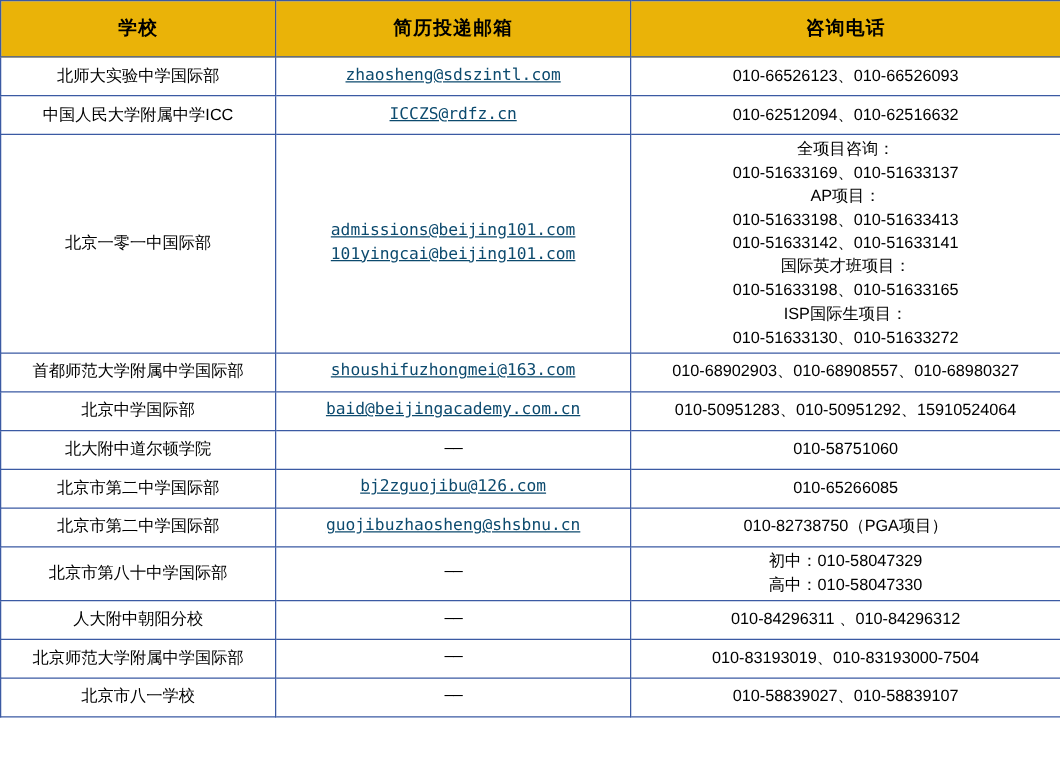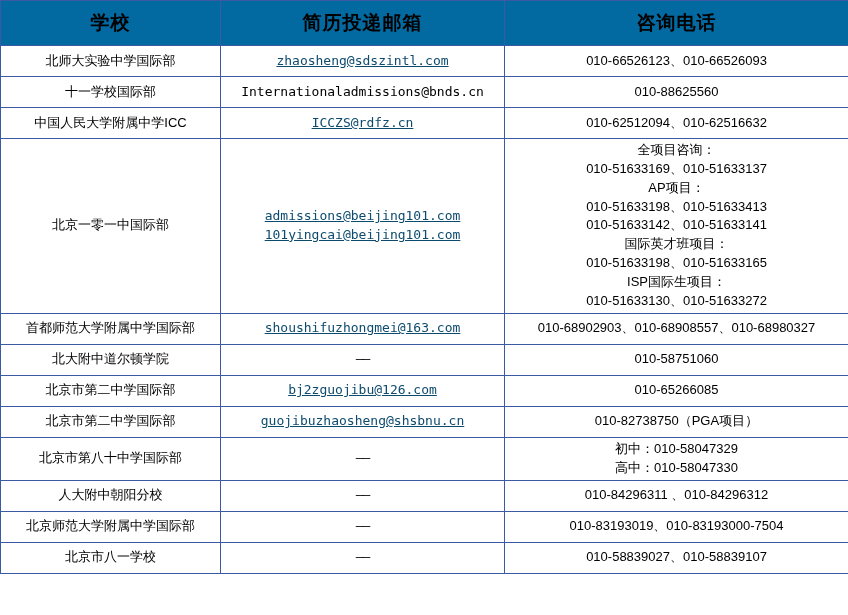--- a/index.html
+++ b/index.html
@@ -26,23 +26,23 @@
   table.school-table td {
     border: 1px solid #3b5aa3;
     text-align: center;
     vertical-align: middle;
     padding: 2px 3px;
     font-size: 13px;
     line-height: 1.45;
     word-break: break-all;
   }
   table.school-table thead th {
-    background: #0369a1;
+    background: #eab308;
     font-weight: bold;
-    font-size: 19px;
+    font-size: 15px;
     height: 40px;
     letter-spacing: 1px;
   }
   col.c-school { width: 220px; }
   col.c-email  { width: 284px; }
   col.c-phone  { width: 344px; }
 
   .cell-school {
     font-size: 13.5px;
   }
@@ -96,27 +96,20 @@
         <tr class="row-normal">
           <td class="cell-school">北师大实验中学国际部</td>
           <td class="cell-email">
             <span class="email-link">zhaosheng@sdszintl.com</span>
           </td>
           <td class="cell-phone">
             <span class="phone-line">010-66526123、010-66526093</span>
           </td>
         </tr>
         <tr class="row-normal">
-          <td class="cell-school">十一学校国际部</td>
-          <td class="cell-email"><span>Internationaladmissions@bnds.cn</span></td>
-          <td class="cell-phone">
-            <span class="phone-line">010-88625560</span>
-          </td>
-        </tr>
-        <tr class="row-normal">
           <td class="cell-school">中国人民大学附属中学ICC</td>
           <td class="cell-email">
             <span class="email-link">ICCZS@rdfz.cn</span>
           </td>
           <td class="cell-phone">
             <span class="phone-line">010-62512094、010-62516632</span>
           </td>
         </tr>
         <tr class="row-tall">
           <td class="cell-school">北京一零一中国际部</td>
@@ -139,20 +132,29 @@
         <tr class="row-normal">
           <td class="cell-school">首都师范大学附属中学国际部</td>
           <td class="cell-email">
             <span class="email-link">shoushifuzhongmei@163.com</span>
           </td>
           <td class="cell-phone">
             <span class="phone-line">010-68902903、010-68908557、010-68980327</span>
           </td>
         </tr>
         <tr class="row-normal">
+          <td class="cell-school">北京中学国际部</td>
+          <td class="cell-email">
+            <span class="email-link">baid@beijingacademy.com.cn</span>
+          </td>
+          <td class="cell-phone">
+            <span class="phone-line">010-50951283、010-50951292、15910524064</span>
+          </td>
+        </tr>
+        <tr class="row-normal">
           <td class="cell-school">北大附中道尔顿学院</td>
           <td class="cell-email"><span class="email-dash">——</span></td>
           <td class="cell-phone">
             <span class="phone-line">010-58751060</span>
           </td>
         </tr>
         <tr class="row-normal">
           <td class="cell-school">北京市第二中学国际部</td>
           <td class="cell-email">
             <span class="email-link">bj2zguojibu@126.com</span>

